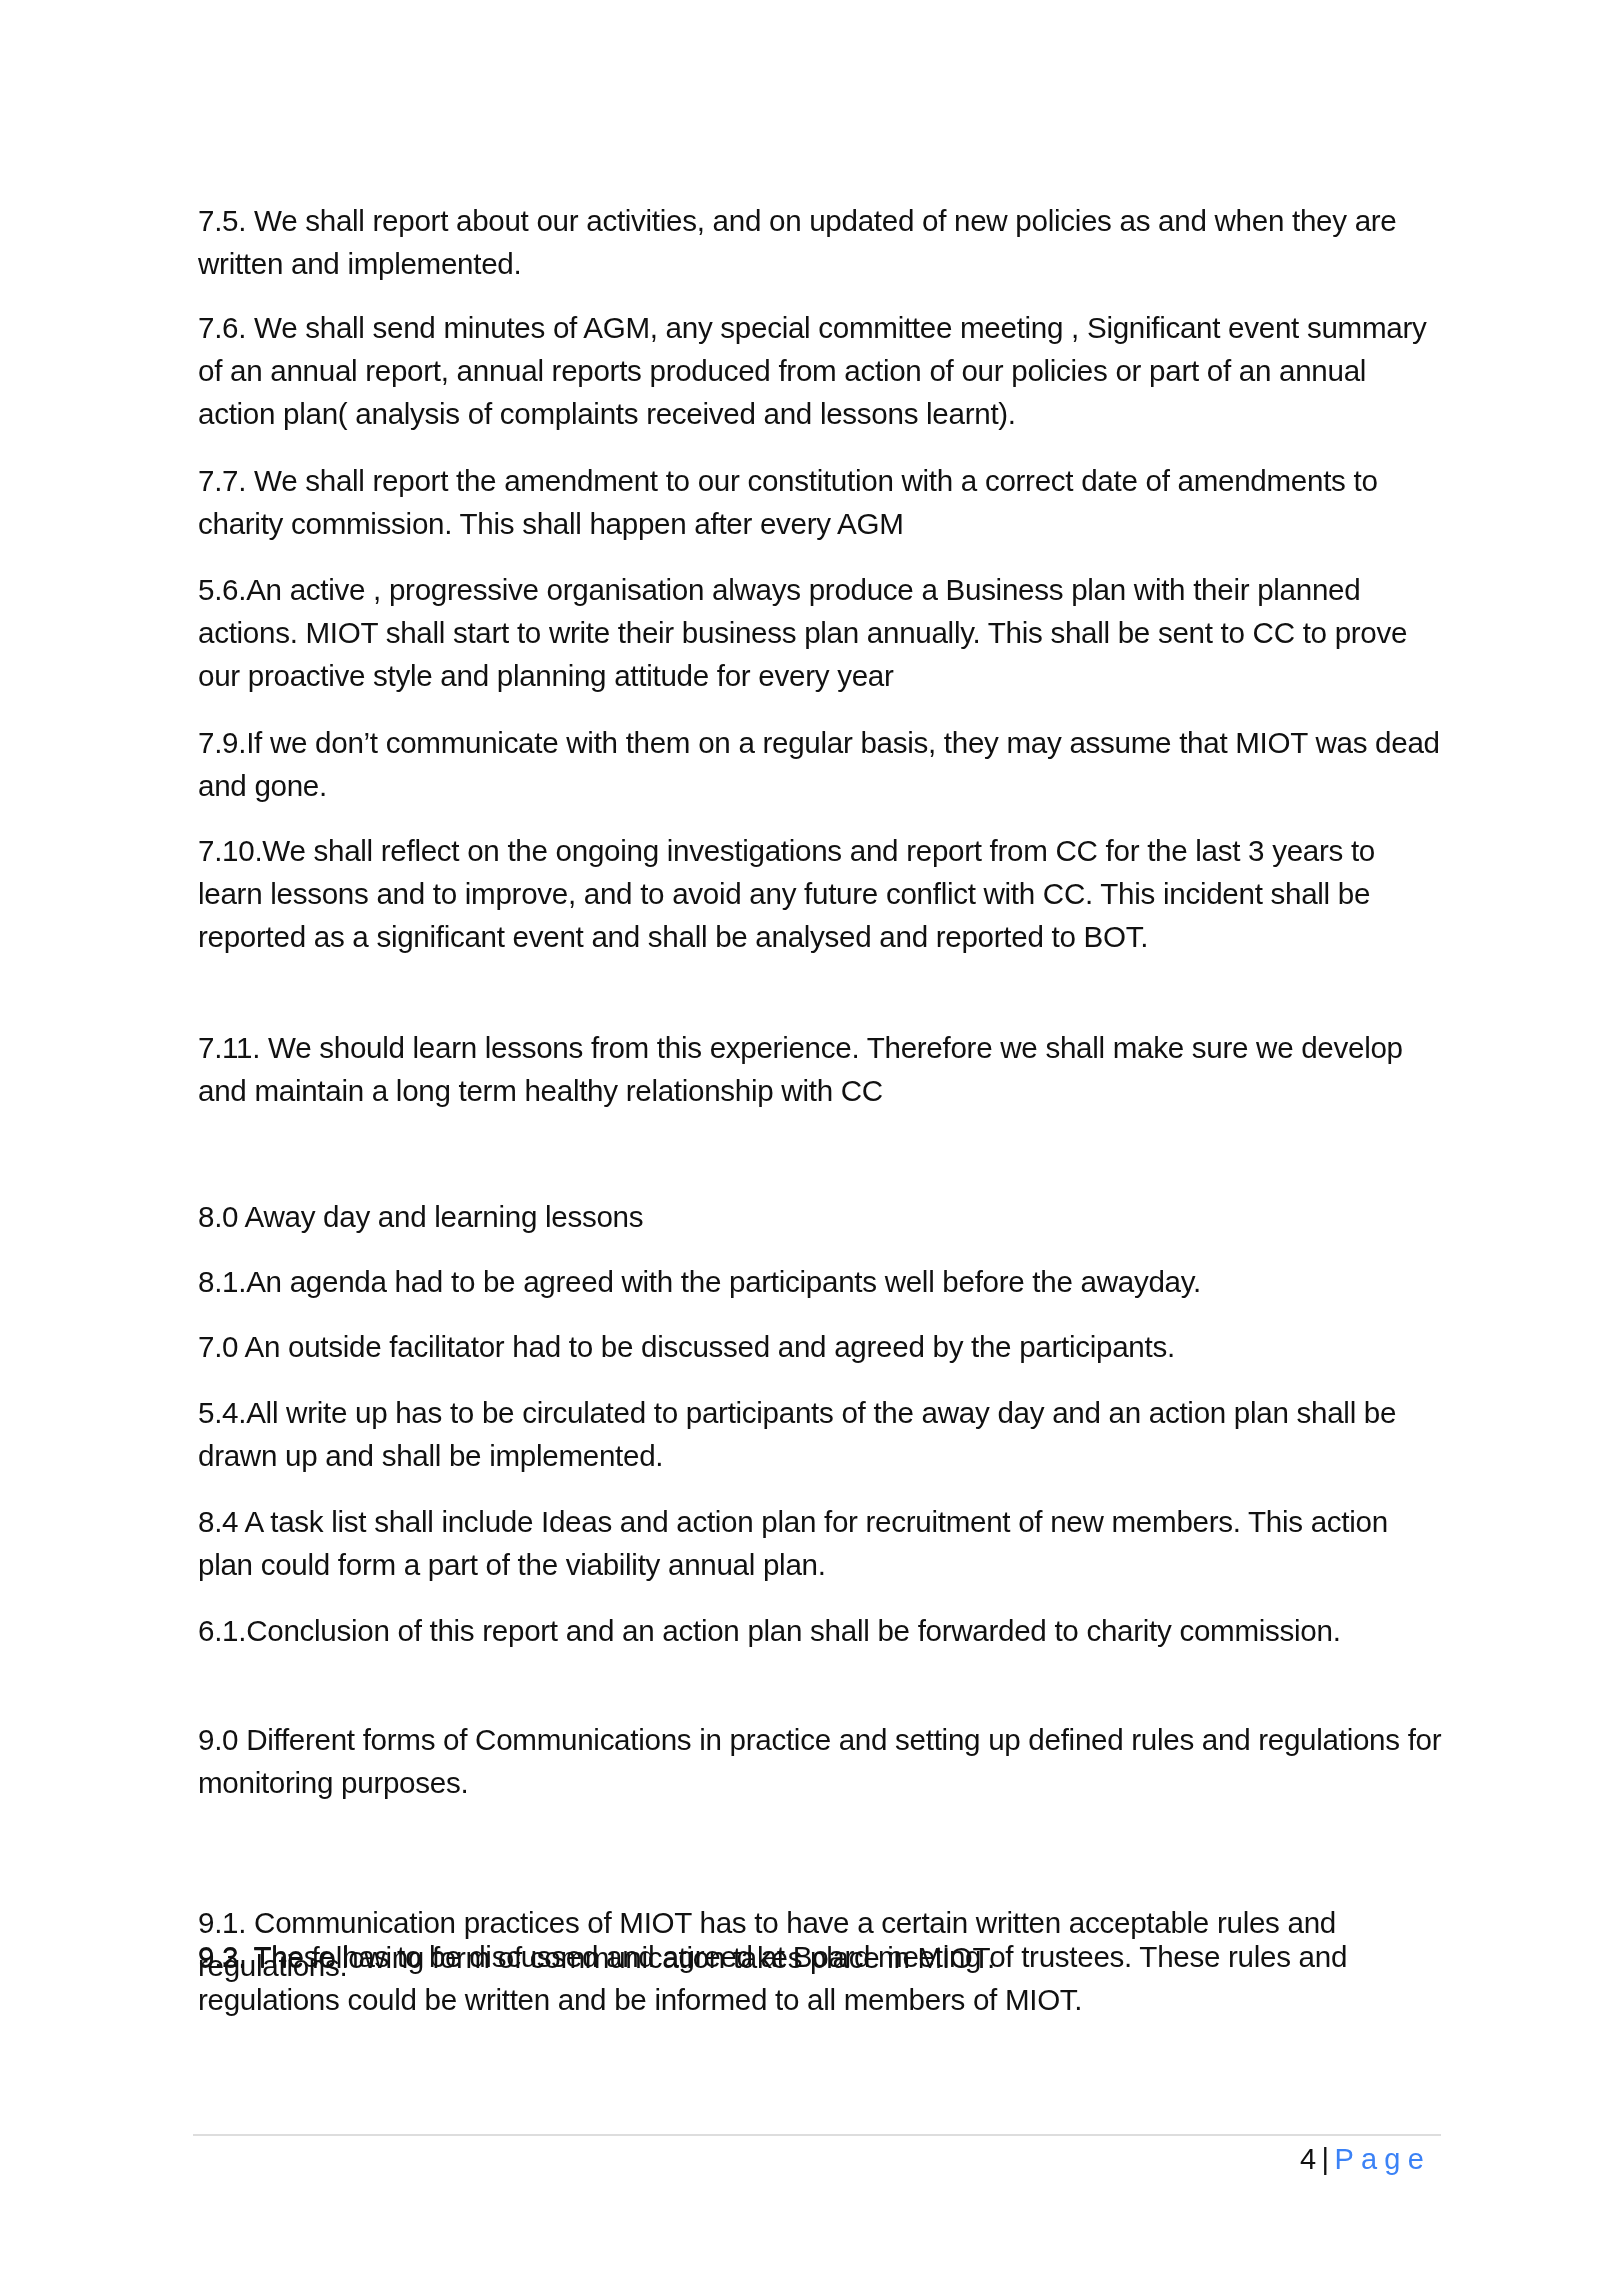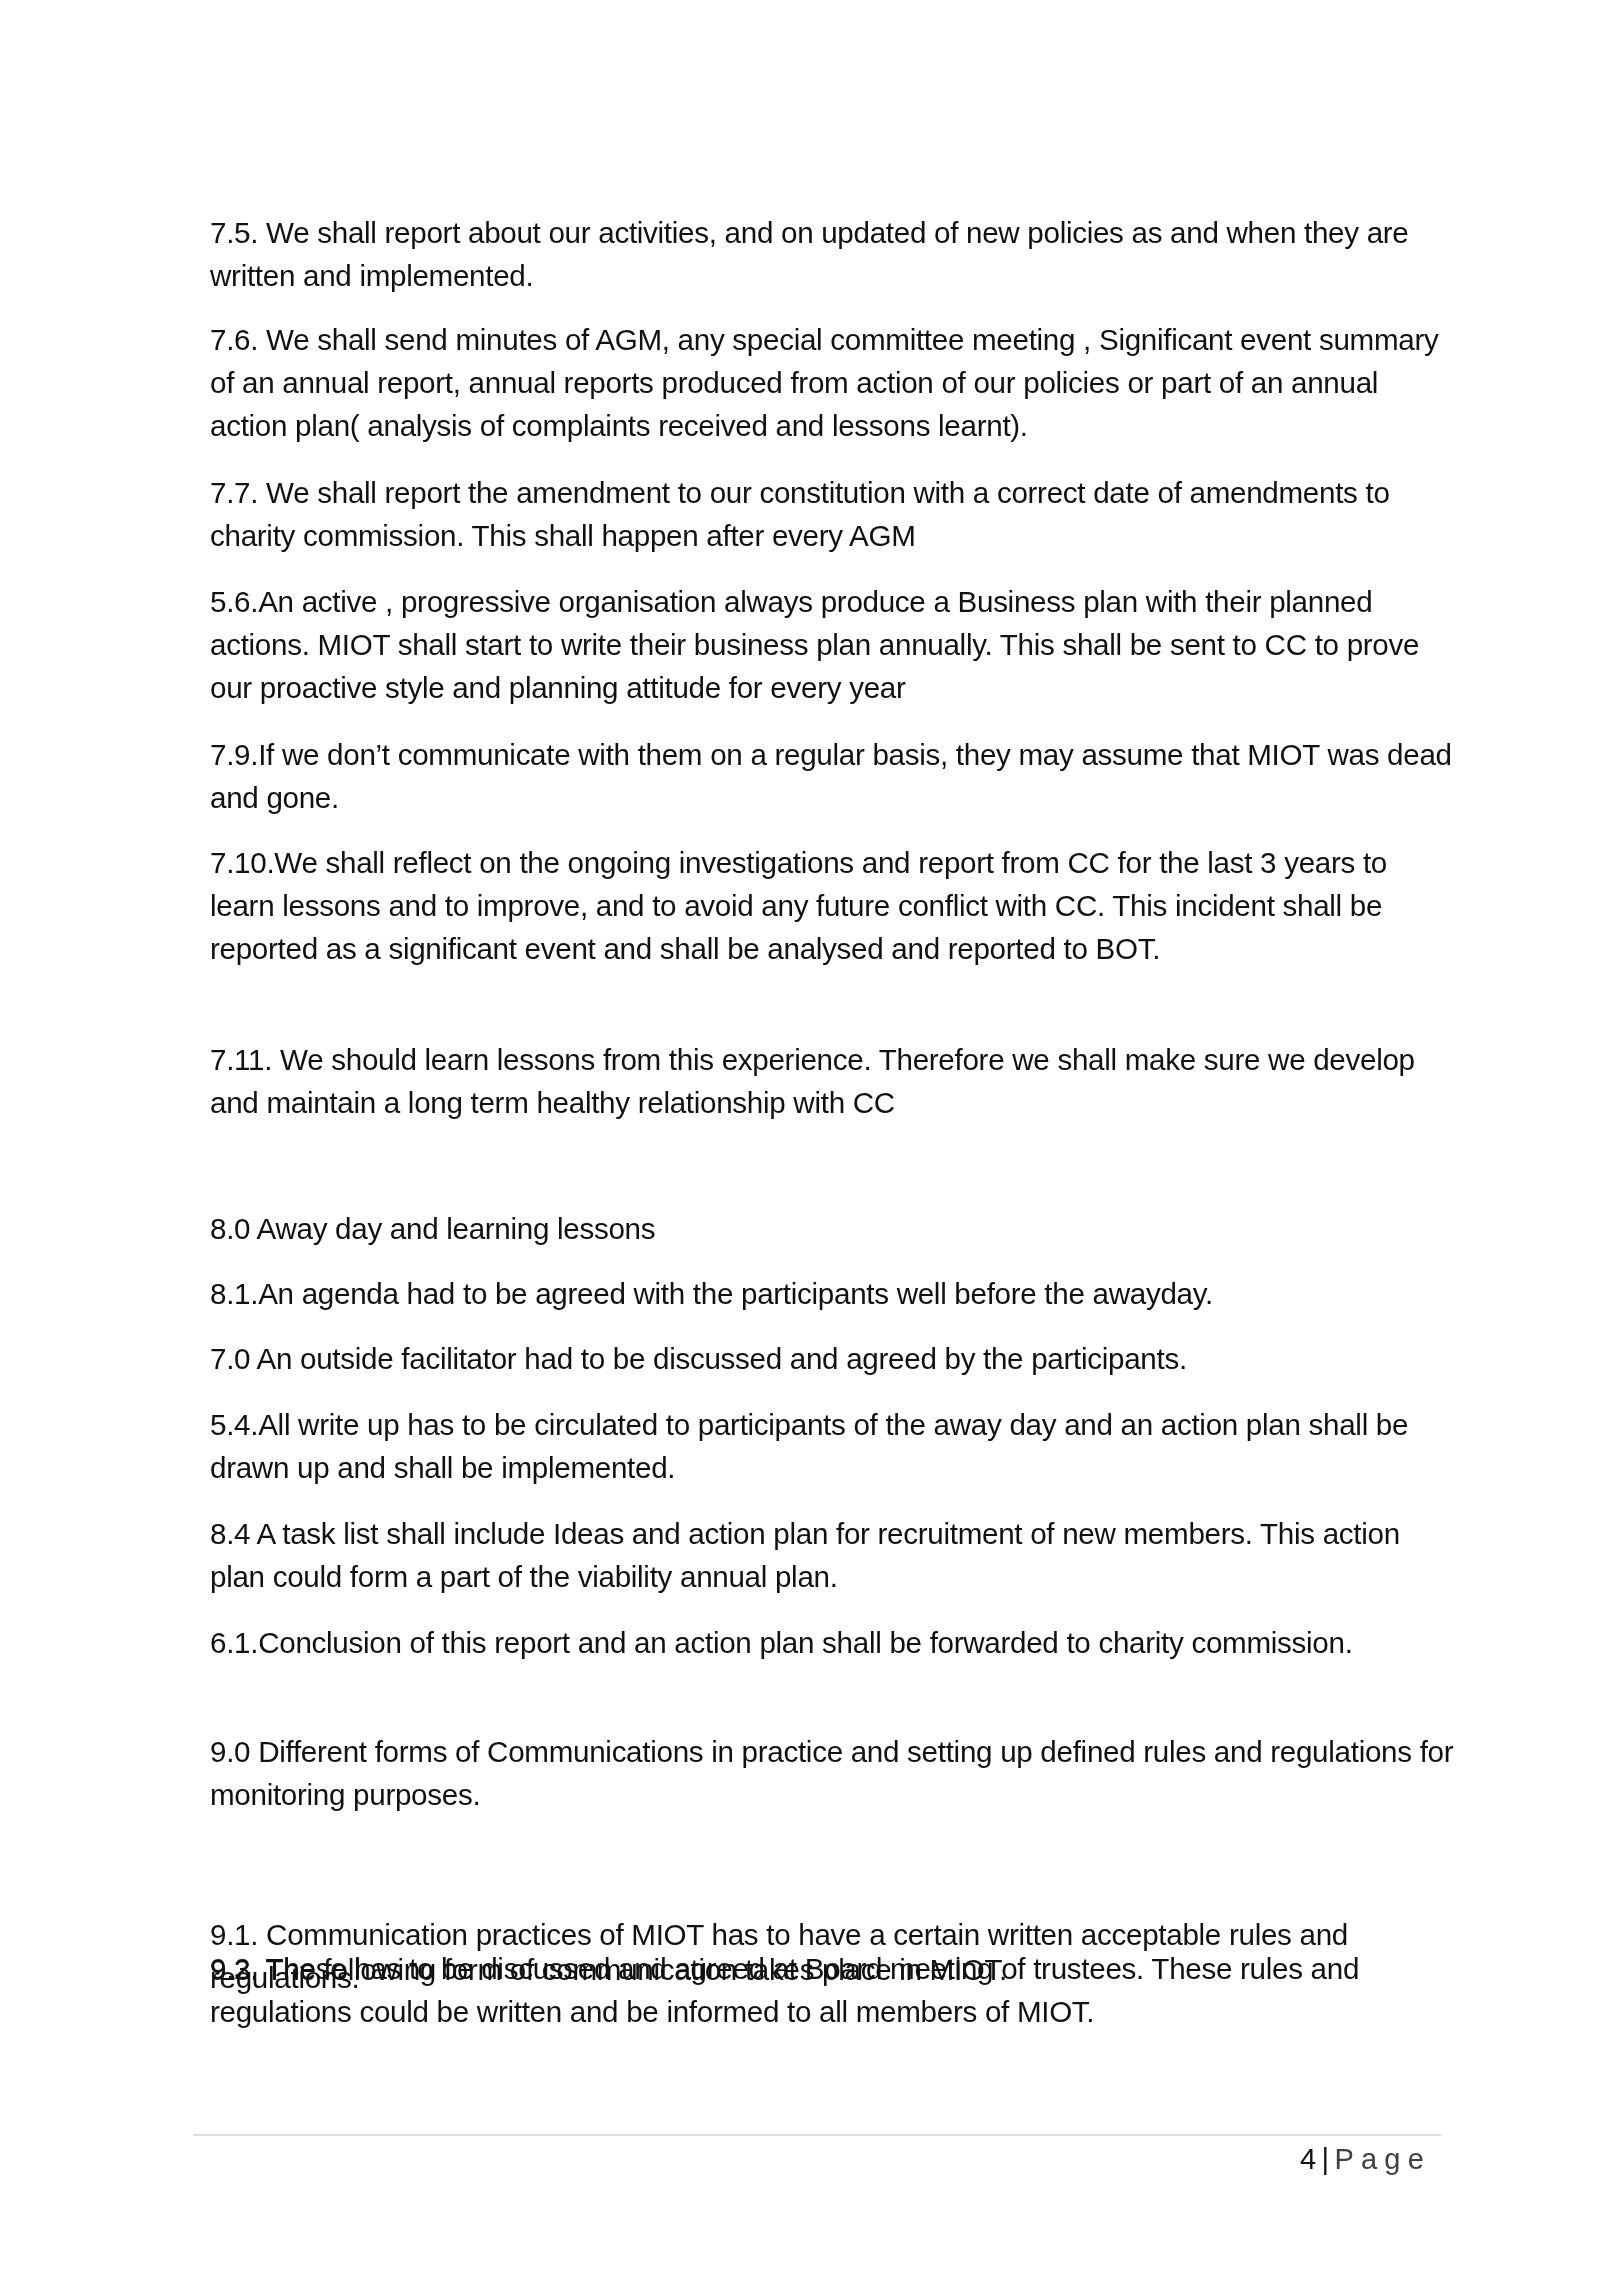--- a/index.html
+++ b/index.html
@@ -1,25 +1,25 @@
 <!DOCTYPE html>
 <html style="font-size:14.3px"><head>
 <meta charset="utf-8">
 <style>
   html, body { margin:0; padding:0; background:#fff; }
   body { width:1621px; height:2293px; position:relative; overflow:hidden;
          font-family:"Liberation Sans", sans-serif; color:#111; }
   .page { position:absolute; left:198px; top:0; width:1245px; }
-  .p { position:absolute; left:0; width:1245px; font-size:29.6px; line-height:43px; margin:12px; letter-spacing:-0.3px; }
+  .p { position:absolute; left:0; width:1245px; font-size:29.6px; line-height:43px; margin:0; letter-spacing:-0.3px; }
   .h { font-weight:normal; }
   .rule { position:absolute; left:193px; width:1248px; top:2134px; height:1.8px; background:#ddd; }
   .footer { position:absolute; right:190px; top:2143px; font-size:29px; }
   .footer .num { color:#111; }
   .footer .sep { color:#111; margin:0 5.4px; }
-  .footer .pg { color:#404040; letter-spacing:7.2px; }
+  .footer .pg { color:#3b82f6; letter-spacing:7.2px; }
 </style>
 </head>
 <body>
 
 <div class="page">
   <p class="p" style="top:199px">7.5. We shall report about our  activities, and on updated of  new policies as and when they are written and implemented.</p>
   <p class="p" style="top:306px">7.6. We shall send minutes of AGM, any special committee meeting , Significant event summary of an annual report, annual reports  produced  from action of our policies or part of an annual  action plan( analysis of complaints received and lessons learnt).</p>
   <p class="p" style="top:459px">7.7. We shall report the amendment to our constitution with a correct date of amendments to charity commission. This shall happen after every AGM</p>
   <p class="p" style="top:568px"> 5.6.An active , progressive organisation always produce a Business plan with their planned actions. MIOT shall start to write their business plan annually. This shall be sent to CC to prove our proactive style and planning attitude for every year</p>
   <p class="p" style="top:721px">7.9.If we don’t communicate with them on a regular basis, they may assume that MIOT was dead and gone.</p>

